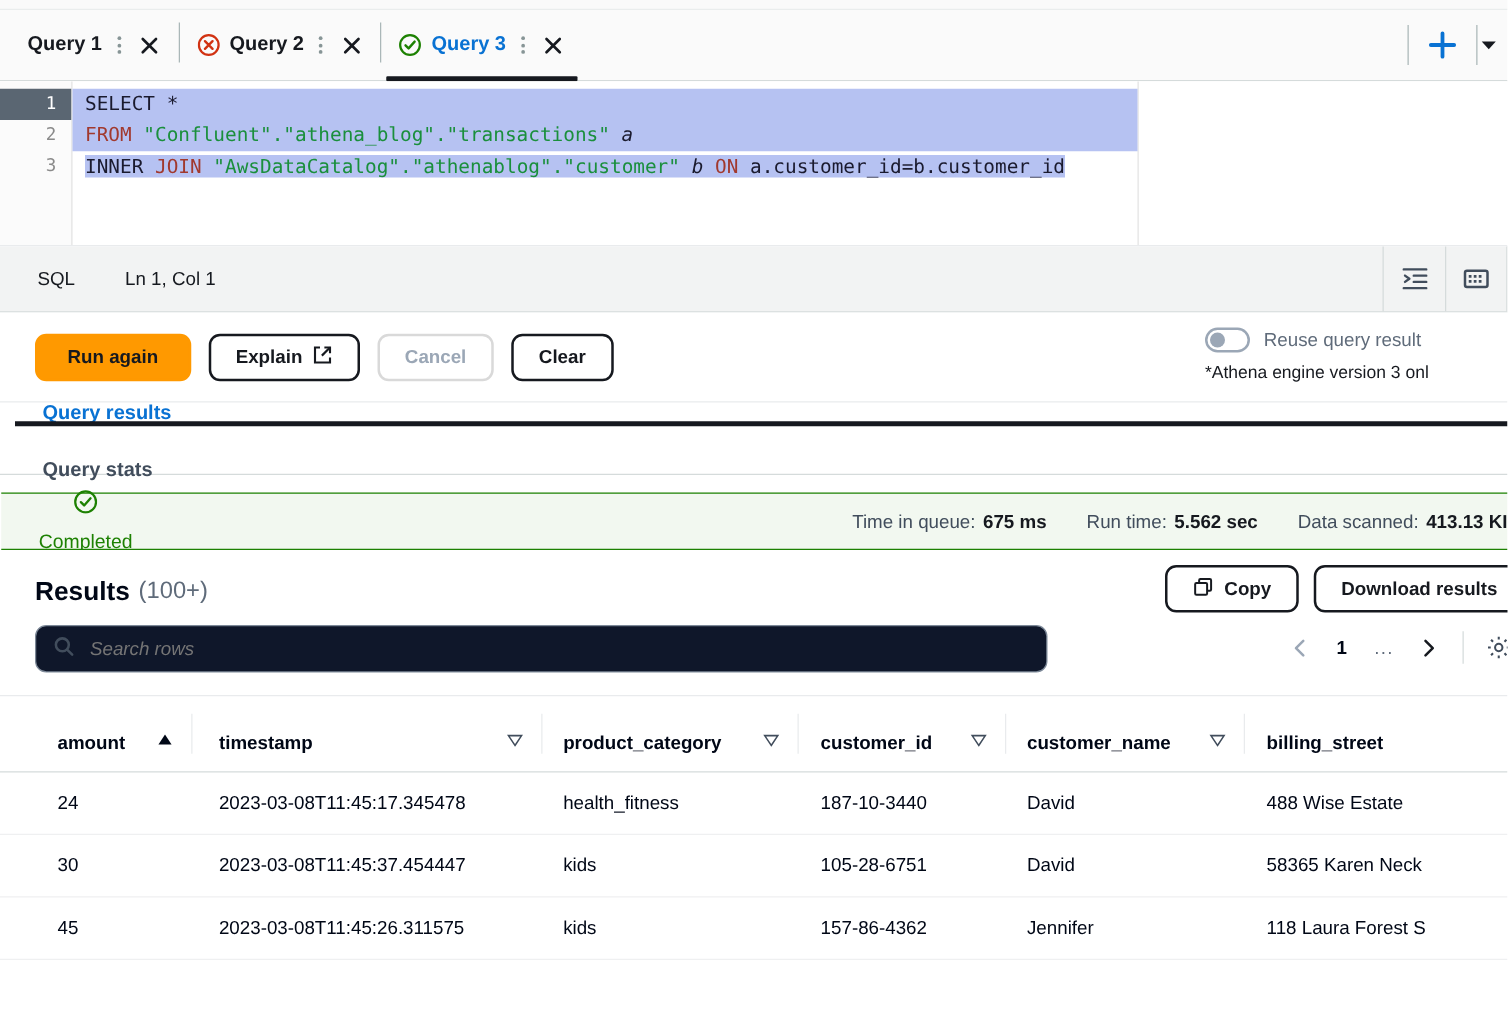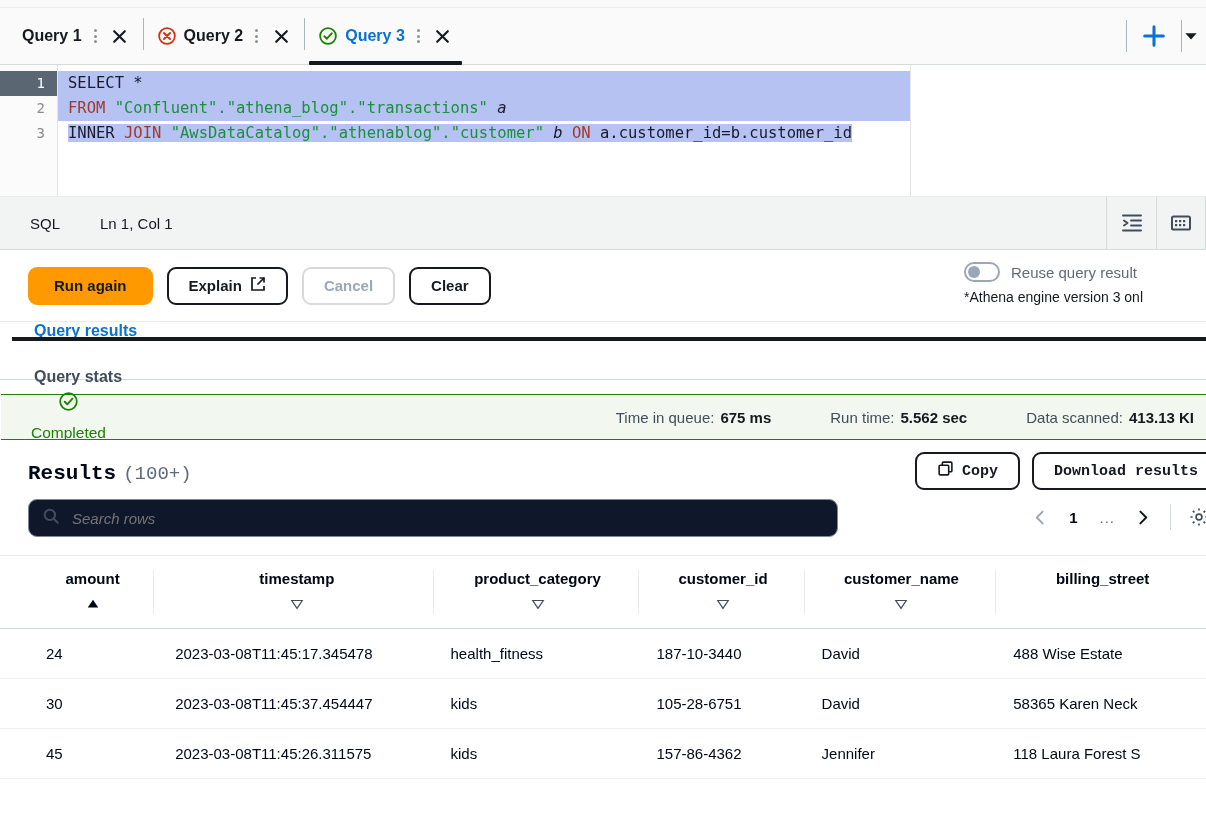--- a/index.html
+++ b/index.html
@@ -234,34 +234,33 @@
     border: 1px solid #1d8102;
     border-left: none; border-right: none;
     display: flex; align-items: center;
     padding: 0 0 0 30px;
     color: #1d8102;
     font-size: 15.5px;
   }
   .banner .ok { display: inline-flex; align-items: center; gap: 9px; font-weight: 400; flex-direction: column; }
   .banner .metrics {
     margin-left: auto;
-    display: flex; align-items: flex-end; gap: 59px;
-    padding-right: 12px;
+    display: flex; align-items: flex-end; gap: 32px;
+    padding-right: 0px;
     color: #414d5c; font-size: 15px;
   }
   .metric .k { color: #414d5c; }
   .metric .v { color: #16191f; font-weight: 700; margin-left: 6px; }
 
   
   .results-head {
-    display: flex; align-items: flex-end;
+    display: flex; align-items: flex-start;
     padding: 22px 0 0 28px;
     background: #ffffff;
     position: relative;
-    font-family: Liberation Mono, monospace;
   }
   .results-title { font-size: 21px; font-weight: 700; color: #000716; }
   .results-count { font-size: 19px; color: #5f6b7a; font-weight: 400; margin-left: 7px; }
   .results-actions { position: absolute; right: -14px; top: 12px; display: flex; gap: 12px; }
 
   .search-row {
     display: flex; align-items: center;
     padding: 14px 0 0 28px;
     position: relative;
   }
@@ -290,28 +289,27 @@
   
   .tbl {
     margin-top: 18px;
     width: 100%;
     border-top: 1px solid #e9ebed;
     font-size: 15px;
   }
   .trow { display: flex; align-items: stretch; }
   .thead { border-bottom: 1px solid #d5dbdb; }
   .th {
-    display: flex; align-items: center; justify-content: space-between;
+    display: flex; align-items: flex-end; justify-content: space-between;
     gap: 10px;
     padding: 14px 14px 14px 0;
     font-weight: 700; color: #000716;
     position: relative;
     cursor: pointer;
     min-height: 60px;
-    flex-direction: column;
   }
   .th .thlabel { overflow-wrap: anywhere; }
   .th:not(:first-child)::before {
     content: ""; position: absolute; left: 0; top: 14px; bottom: 14px;
     width: 1px; background: #e9ebed;
   }
   .td {
     padding: 16px 14px 16px 0;
     color: #000716;
     white-space: nowrap;

